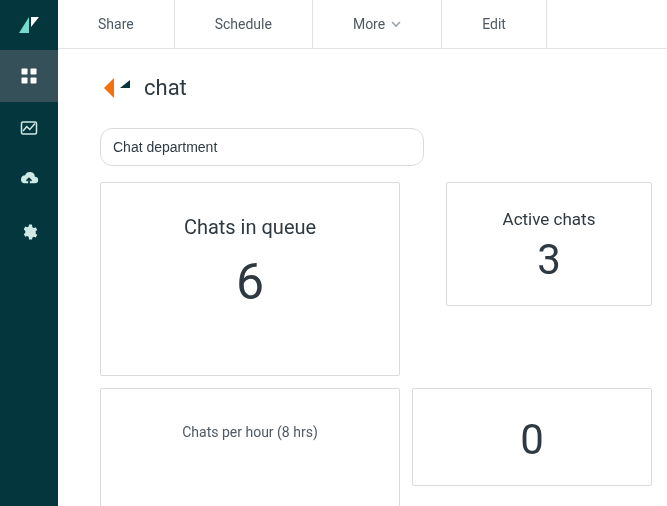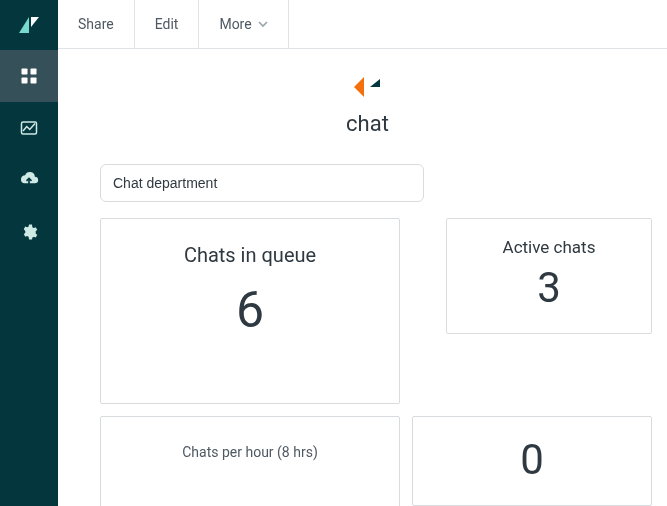--- a/index.html
+++ b/index.html
@@ -58,21 +58,21 @@
     height: 48px;
     border-bottom: 1px solid #e0e3e6;
     display: flex;
     align-items: stretch;
     flex-shrink: 0;
   }
   .toolbar .action {
     display: flex;
     align-items: center;
     justify-content: center;
-    padding: 0 20px;
+    padding: 0 40px;
     border-right: 1px solid #e0e3e6;
     font-size: 14px;
     color: #4e5963;
     cursor: pointer;
     gap: 6px;
   }
   .toolbar .action:last-of-type {
      border-right: 1px solid #e0e3e6;
   }
   
@@ -80,50 +80,49 @@
     flex: 1;
     padding: 26px 36px 0 42px;
     overflow: auto;
   }
   .page-head {
     display: flex;
     align-items: center;
     gap: 12px;
     margin-bottom: 28px;
     padding-left: 4px;
-    flex-direction: column;
   }
   .page-head .title {
     font-size: 22px;
     color: #2f3941;
   }
   .filter-input {
     width: 298px;
     height: 36px;
     border: 1px solid #d8dcde;
-    border-radius: 6px;
+    border-radius: 12px;
     font-size: 14px;
     padding: 0 12px;
     color: #2f3941;
     outline: none;
     margin-bottom: 16px;
   }
   
   .grid {
     display: grid;
     grid-template-columns: 300px 240px;
     grid-template-rows: auto auto;
     column-gap: 12px;
     row-gap: 12px;
     align-items: start;
   }
   .tile {
     border: 1px solid #d8dcde;
     border-radius: 2px;
-    padding: 16px 10px 18px 10px;
+    padding: 24px 10px 18px 10px;
     text-align: center;
   }
   .tile-lg {
     grid-column: 1;
     grid-row: 1;
     min-height: 150px;
   }
   .tile-sm-a {
     grid-column: 2;
     grid-row: 1;
@@ -210,27 +209,30 @@
     </div>
   </div>
 
   <div class="main">
 
     <div class="toolbar">
       <div class="action">
         <span>Share</span>
       </div>
       <div class="action">
-        <span>Edit</span>
+        <span>Schedule</span>
       </div>
       <div class="action">
         <span>More</span>
         <svg width="10" height="10" viewBox="0 0 10 10">
           <polyline points="1,3 5,7 9,3" fill="none" stroke="#9aa4ab" stroke-width="1.6"></polyline>
         </svg>
+      </div>
+      <div class="action">
+        <span>Edit</span>
       </div>
     </div>
 
     <div class="body">
 
       <div class="page-head">
         <svg width="28" height="24" viewBox="0 0 28 24">
           <polygon points="0,12 10,2 10,22" fill="#f4700f"></polygon>
           <polygon points="16,12 26,4 26,12" fill="#03363d"></polygon>
         </svg>

